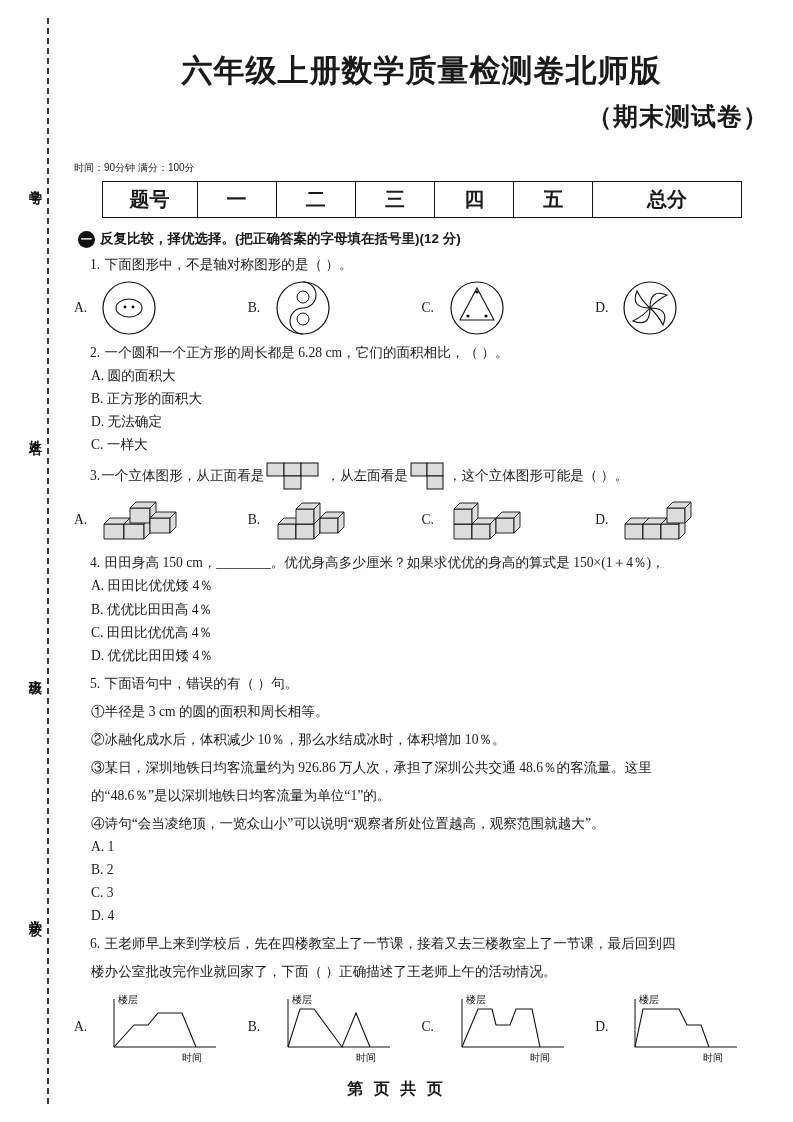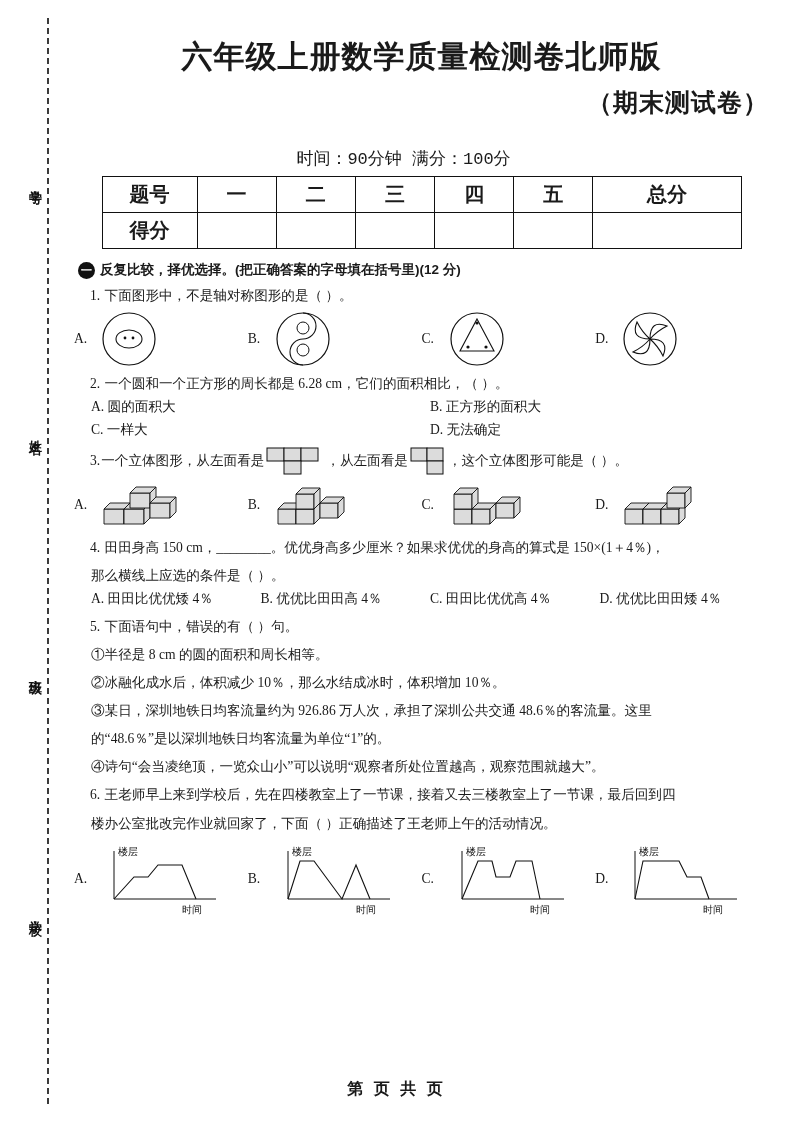--- a/index.html
+++ b/index.html
@@ -47,43 +47,43 @@
     font-size: 13px;
     letter-spacing: 2px;
     writing-mode: vertical-rl;
     text-orientation: upright;
     color: #111;
   }
   .content {
     position: absolute;
     left: 74px;
     right: 24px;
-    top: 22px;
+    top: 36px;
   }
   h1.title {
     font-family: "Liberation Sans", "DejaVu Sans", sans-serif;
     font-weight: bold;
     font-size: 31px;
     text-align: center;
     margin: 14px 0 2px 0;
     letter-spacing: 1px;
   }
   h2.subtitle {
     font-family: "Liberation Sans", "DejaVu Sans", sans-serif;
     font-weight: bold;
     font-size: 25px;
     text-align: right;
     margin: 8px 0 0 0;
     letter-spacing: 1px;
   }
   .meta {
-    text-align: center;
-    font-size: 17px;
+    text-align: left;
+    font-size: 10px;
     margin: 28px 36px 6px 0;
-    font-family: Liberation Mono, monospace;
+    font-family: Liberation Sans, sans-serif;
   }
   table.score-table {
     border-collapse: collapse;
     margin: 0 auto;
     width: 640px;
   }
   table.score-table td {
     border: 1.6px solid #111;
     height: 33px;
     text-align: center;
@@ -119,20 +119,21 @@
     margin: 6px 0 0 16px;
     font-family: "Liberation Serif", "DejaVu Serif", serif;
   }
   .q .qn { margin-right: 1px; }
   .indent { margin-left: 17px; }
   .opts-row {
     display: flex;
     margin-left: 17px;
     font-size: 13.6px;
     line-height: 1.7;
+    flex-direction: column;
   }
   .opts-row > div { }
   .opt-half { width: 50%; }
   .opt-quarter { width: 25%; }
   .fig-row {
     display: flex;
     align-items: flex-start;
     margin: 4px 0 2px 0;
   }
   .fig-cell {
@@ -181,29 +182,20 @@
       <tbody>
           <tr>
         <td class="label-cell">题号</td>
         <td>一</td>
         <td>二</td>
         <td>三</td>
         <td>四</td>
         <td>五</td>
         <td>总分</td>
       </tr>
-      <tr>
-        <td class="label-cell">得分</td>
-        <td></td>
-        <td></td>
-        <td></td>
-        <td></td>
-        <td></td>
-        <td></td>
-      </tr>
     </tbody>
       </table>
 
     <div class="sec-head">
       <span class="sec-num">一</span>
       <span>反复比较，择优选择。(把正确答案的字母填在括号里)(12 分)</span>
     </div>
 
     <div class="q">
       <span class="qn">1.</span>
@@ -260,27 +252,27 @@
 
     <div class="q">
       <span class="qn">2.</span>
       <span>一个圆和一个正方形的周长都是 6.28 cm，它们的面积相比，（    ）。</span>
     </div>
     <div class="opts-row">
       <div class="opt-half">A. 圆的面积大</div>
       <div class="opt-half">B. 正方形的面积大</div>
     </div>
     <div class="opts-row">
+      <div class="opt-half">D. 无法确定</div>
       <div class="opt-half">C. 一样大</div>
-      <div class="opt-half">D. 无法确定</div>
     </div>
 
     <div class="q" style="display:flex;align-items:center;flex-wrap:wrap;">
       <span class="qn">3.</span>
-      <span>一个立体图形，从左面看是</span>
+      <span>一个立体图形，从正面看是</span>
       <span>
         <svg class="inline-svg" width="58" height="28" viewBox="0 0 58 28" style="margin:0 2px;">
           <rect x="1" y="1" width="17" height="13" fill="#dcdcdc" stroke="#111" stroke-width="1"></rect>
           <rect x="18" y="1" width="17" height="13" fill="#dcdcdc" stroke="#111" stroke-width="1"></rect>
           <rect x="35" y="1" width="17" height="13" fill="#dcdcdc" stroke="#111" stroke-width="1"></rect>
           <rect x="18" y="14" width="17" height="13" fill="#dcdcdc" stroke="#111" stroke-width="1"></rect>
         </svg>
       </span>
       <span>，从左面看是</span>
       <span>
@@ -376,37 +368,42 @@
             </g>
           </svg>
         </span>
       </div>
     </div>
 
     <div class="q">
       <span class="qn">4.</span>
       <span>田田身高 150 cm，________。优优身高多少厘米？如果求优优的身高的算式是 150×(1＋4％)，</span>
     </div>
-    <div class="q indent">那么横线上应选的条件是（    ）。</div>
     <div class="opts-row">
       <div class="opt-quarter">A. 田田比优优矮 4％</div>
       <div class="opt-quarter">B. 优优比田田高 4％</div>
       <div class="opt-quarter">C. 田田比优优高 4％</div>
       <div class="opt-quarter">D. 优优比田田矮 4％</div>
     </div>
 
     <div class="q">
       <span class="qn">5.</span>
       <span>下面语句中，错误的有（    ）句。</span>
     </div>
-    <div class="q indent">①半径是 8 cm 的圆的面积和周长相等。</div>
+    <div class="q indent">①半径是 3 cm 的圆的面积和周长相等。</div>
     <div class="q indent">②冰融化成水后，体积减少 10％，那么水结成冰时，体积增加 10％。</div>
     <div class="q indent">③某日，深圳地铁日均客流量约为 926.86 万人次，承担了深圳公共交通 48.6％的客流量。这里</div>
     <div class="q indent">的“48.6％”是以深圳地铁日均客流量为单位“1”的。</div>
     <div class="q indent">④诗句“会当凌绝顶，一览众山小”可以说明“观察者所处位置越高，观察范围就越大”。</div>
+    <div class="opts-row">
+      <div class="opt-quarter">A. 1</div>
+      <div class="opt-quarter">B. 2</div>
+      <div class="opt-quarter">C. 3</div>
+      <div class="opt-quarter">D. 4</div>
+    </div>
 
     <div class="q">
       <span class="qn">6.</span>
       <span>王老师早上来到学校后，先在四楼教室上了一节课，接着又去三楼教室上了一节课，最后回到四</span>
     </div>
     <div class="q indent">楼办公室批改完作业就回家了，下面（    ）正确描述了王老师上午的活动情况。</div>
     <div class="fig-row" style="margin-top:8px;">
       <div class="fig-cell">
         <span class="lbl">A.</span>
         <span>

